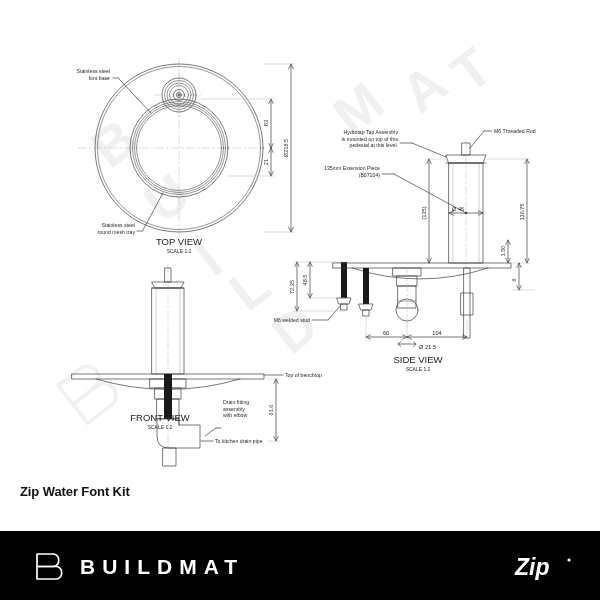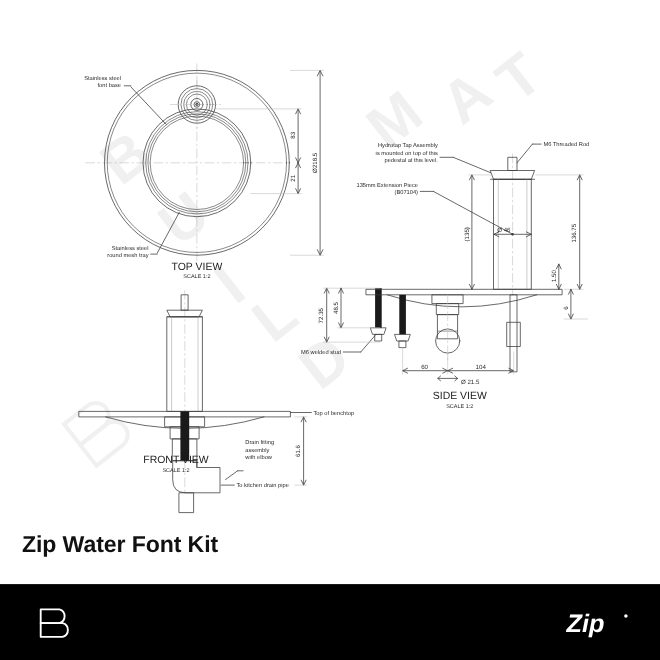--- a/index.html
+++ b/index.html
@@ -38,21 +38,21 @@
     left: 0;
     top: 470px;
     width: 600px;
     height: 60px;
     background: #ffffff;
   }
   #doc-title {
     position: absolute;
     left: 20px;
     top: 14px;
-    font-size: 21px;
+    font-size: 13px;
     font-weight: bold;
     letter-spacing: -0.1px;
     color: #111111;
     white-space: nowrap;
     text-align: center;
   }
   #footer-bar {
     position: absolute;
     left: 0;
     top: 531px;
@@ -410,20 +410,21 @@
   </div>
 
   <div id="footer-bar">
     <div id="buildmat-logo">
       <svg width="34" height="30" viewBox="0 0 34 30">
         <g fill="none" stroke="#ffffff" stroke-width="1.7" stroke-linejoin="round">
           <path d="M3 3 H20 A6.5 6.5 0 0 1 20 15.5 H3 Z"></path>
           <path d="M3 15.5 H23 A6.5 6.5 0 0 1 23 28 H3 Z"></path>
         </g>
       </svg>
+      <span id="buildmat-wordmark">BUILDMAT</span>
     </div>
 
     <svg id="zip-logo" viewBox="0 0 62 28">
       <text x="2" y="22" font-family="Liberation Sans, sans-serif" font-size="23" font-weight="bold" font-style="italic" fill="#ffffff">Zip</text>
       <circle cx="56" cy="7" r="1.6" fill="#ffffff"></circle>
     </svg>
   </div>
 
 </div>
 

